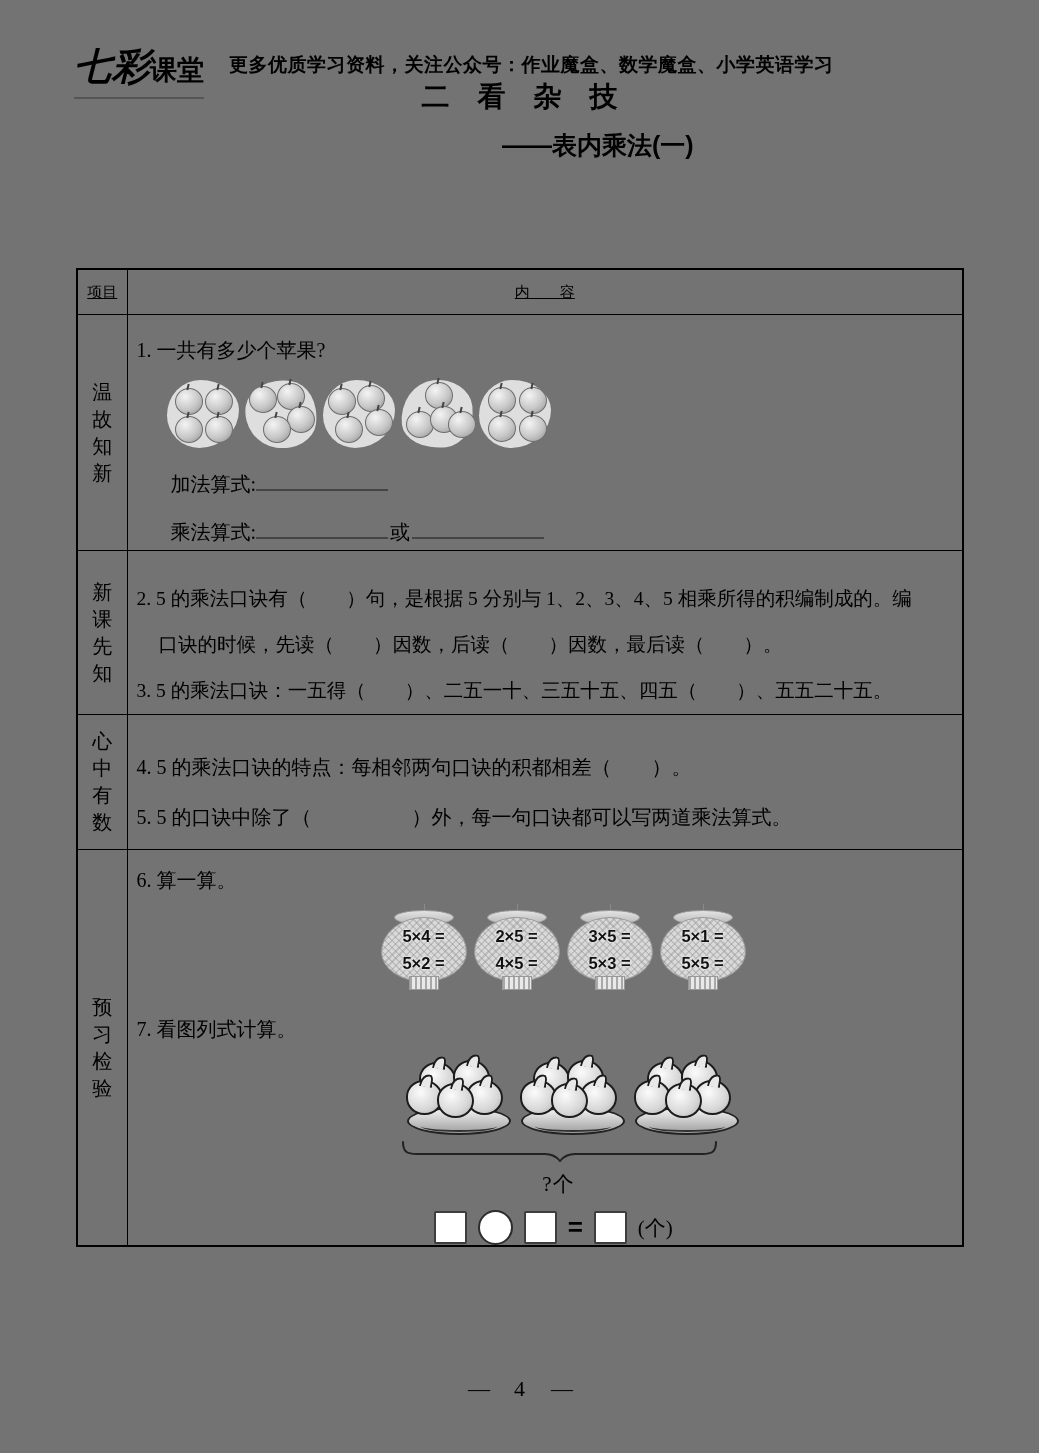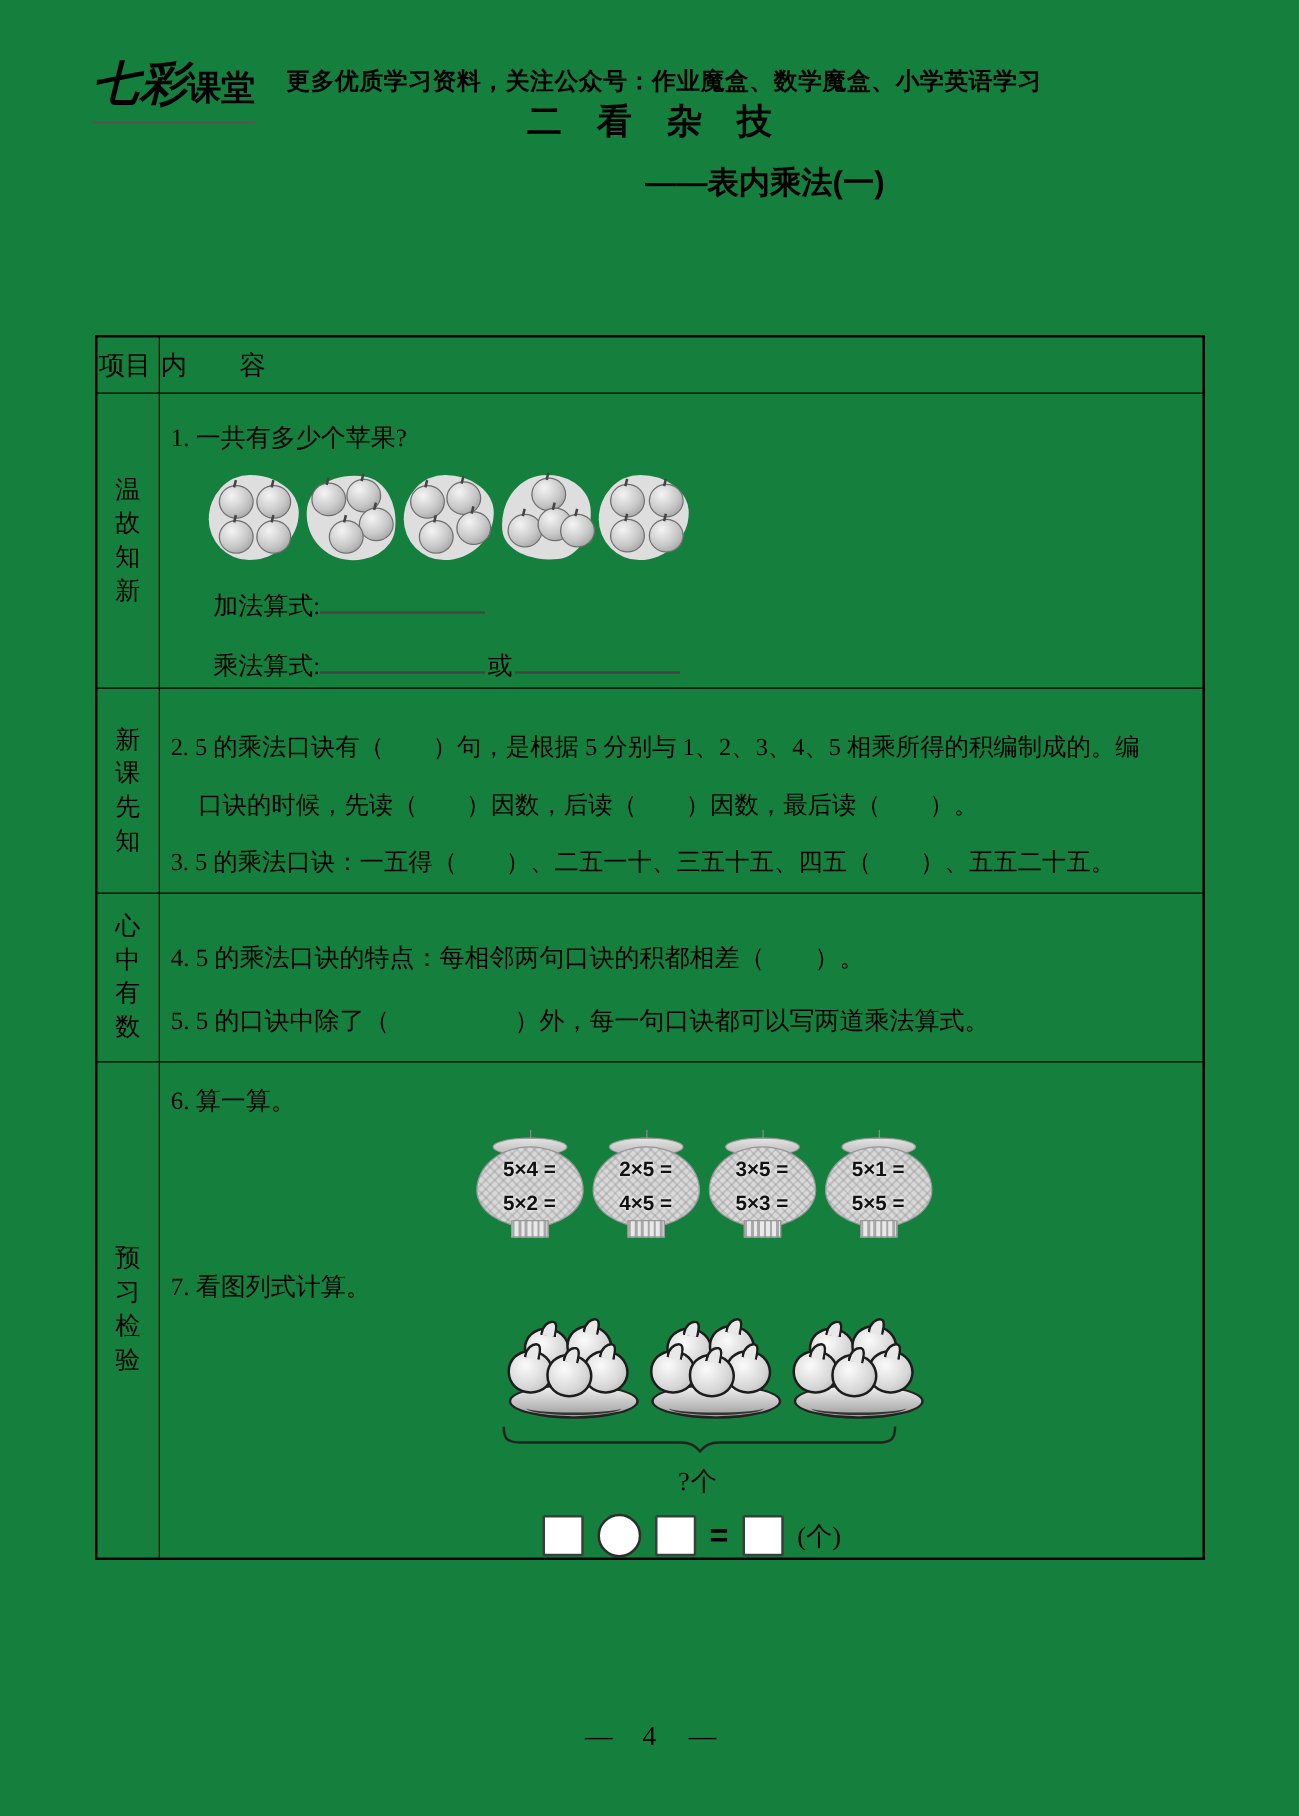--- a/index.html
+++ b/index.html
@@ -1,41 +1,41 @@
 <!DOCTYPE html>
 <html><head>
 <meta charset="utf-8">
 <style>
   html,body{margin:0;padding:0;background:#fff;}
-  .page{position:relative;width:1039px;height:1453px;background:#15803d;color:#000;
+  .page{position:relative;width:1039px;height:1453px;background:#737373;color:#000;
         font-family:"Liberation Serif",serif;overflow:hidden;}
 
   
   .logo{position:absolute;left:74px;top:42px;display:flex;align-items:baseline;
         border-bottom:2px solid #555;padding-bottom:5px;}
   .logo-main{font-family:"DejaVu Serif",serif;font-weight:bold;font-style:italic;
              font-size:37px;letter-spacing:1px;}
   .logo-sub{font-family:"Liberation Sans",sans-serif;font-weight:bold;font-size:27px;}
   .slogan{position:absolute;left:229px;top:52px;font-family:"Liberation Sans",sans-serif;
           font-weight:bold;font-size:19px;letter-spacing:.5px;}
   .unit-title{position:absolute;left:0;right:0;top:78px;text-align:center;
           font-family:"Liberation Sans",sans-serif;font-weight:bold;font-size:28px;}
-  .unit-subtitle{position:absolute;left:516px;top:129px;
+  .unit-subtitle{position:absolute;left:502px;top:129px;
           font-family:"Liberation Sans",sans-serif;font-weight:bold;font-size:25px;}
   .lesson-title{position:absolute;left:0;right:0;top:194px;text-align:center;
           font-family:"Liberation Sans",sans-serif;font-weight:bold;font-size:23px;}
 
   
   table.sheet{position:absolute;left:76px;top:268px;width:888px;border-collapse:collapse;
           border:2px solid #000;table-layout:fixed;}
   table.sheet td{border:1px solid #000;}
   td.label-cell{width:50px;text-align:center;vertical-align:middle;font-size:20px;}
   .vlabel{width:22px;margin:0 auto;line-height:27px;word-break:break-all;}
   .vlabel2{width:46px;margin:0 auto;line-height:40px;text-align:center;word-break:break-all;letter-spacing:3px;}
-  td.head{height:42px;text-align:left;font-size:21px;vertical-align:middle;}
+  td.head{height:42px;text-align:center;font-size:15px;vertical-align:middle;text-decoration:underline;}
   td.content-cell{padding:0 6px 0 9px;vertical-align:top;font-size:20px;}
   .qline{white-space:nowrap;}
 
   
   .r1-q{margin-top:22px;}
   .apple-row{display:flex;gap:2px;margin:14px 0 0 28px;}
   .apple-group{position:relative;width:76px;height:72px;}
   .blob{position:absolute;inset:2px;background:#dedede;
         border-radius:46% 54% 55% 45%/52% 44% 56% 48%;}
   .apple-group:nth-child(2) .blob{border-radius:58% 42% 50% 50%/46% 58% 42% 54%;transform:rotate(8deg);}

